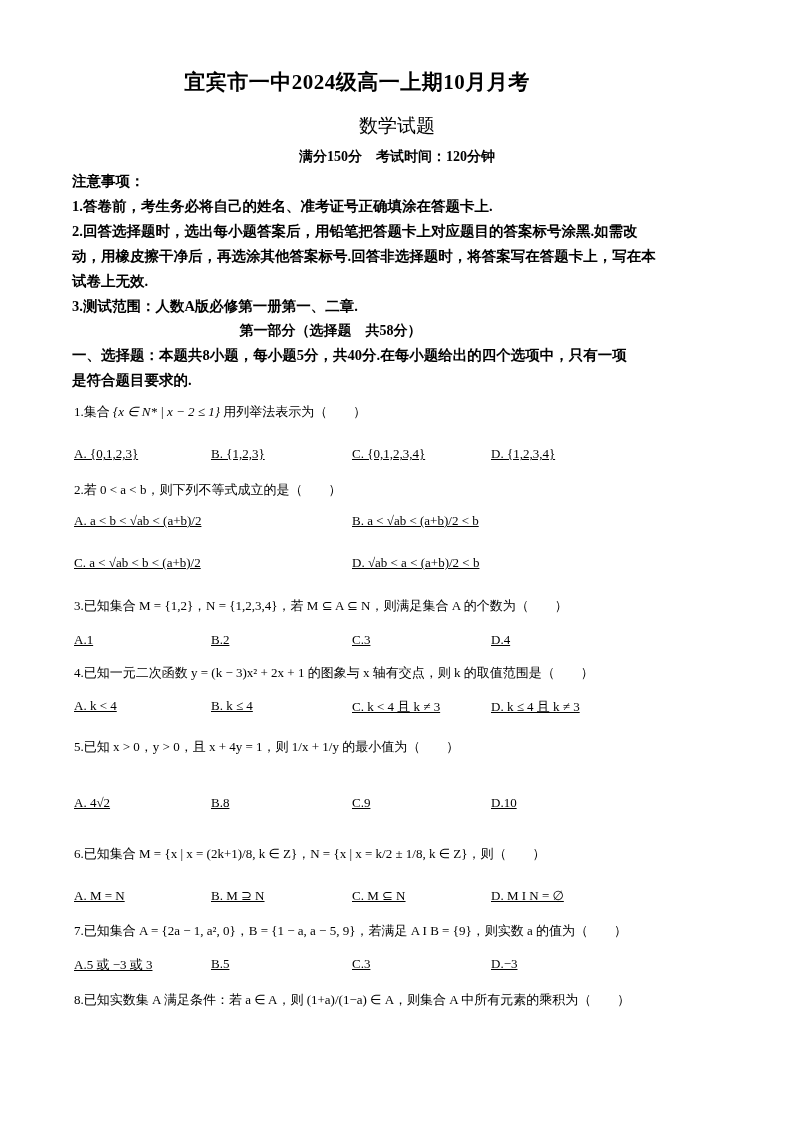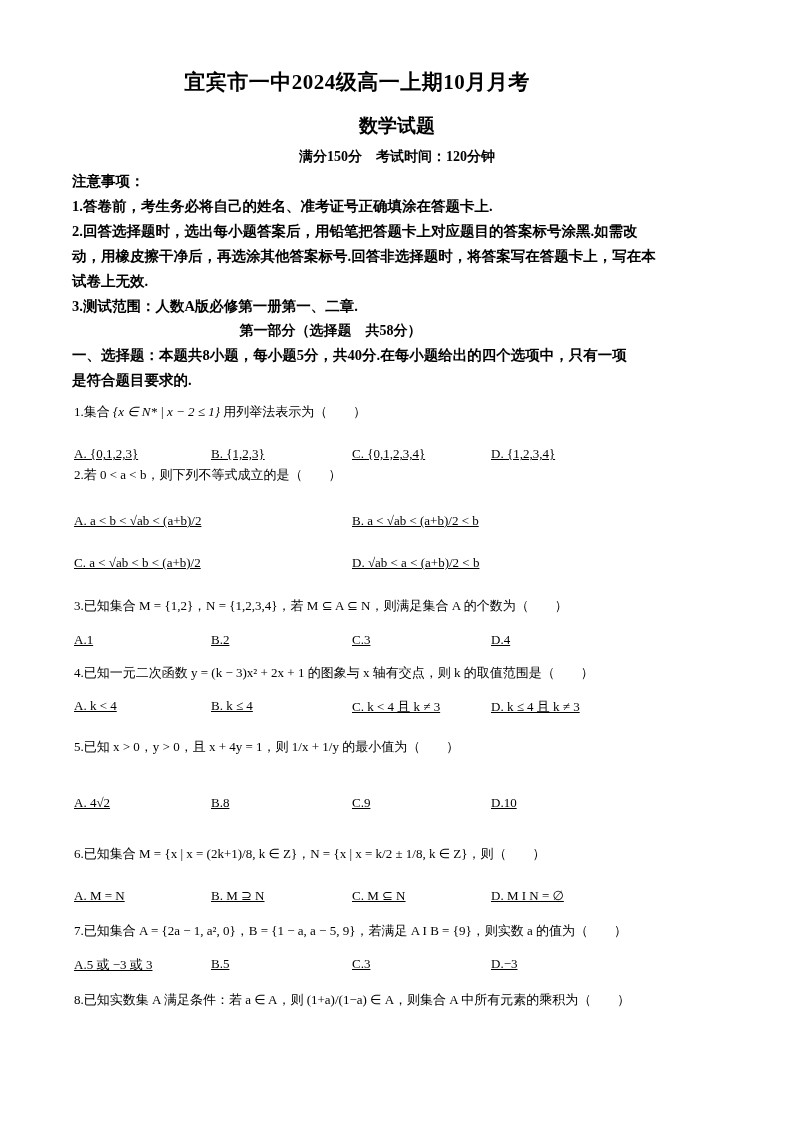--- a/index.html
+++ b/index.html
@@ -1,20 +1,20 @@
 <!DOCTYPE html>
 <html><head>
 <meta charset="utf-8">
 <style>
   html, body { margin: 0; padding: 0; background: #ffffff; }
   body { width: 794px; height: 1123px; position: relative; overflow: hidden; color: #000;
          font-family: "Liberation Serif", "DejaVu Serif", serif; }
   .abs { position: absolute; white-space: nowrap; }
   .title { top: 68px; left: 0; width: 714px; text-align: center; font-size: 21px; font-weight: bold; letter-spacing: 0.5px; }
-  .subtitle { top: 113px; left: 0; width: 794px; text-align: center; font-size: 19px; font-weight: bold; }
+  .subtitle { top: 113px; left: 0; width: 794px; text-align: center; font-size: 19px; font-weight: normal; }
   .info { top: 148px; left: 0; width: 794px; text-align: center; font-size: 14px; font-weight: bold; }
   .bold { font-weight: bold; font-size: 14.5px; }
   .note { left: 72px; }
   .q { left: 74px; font-size: 13px; font-family: "Liberation Serif", serif; }
   .opt { font-size: 13px; text-decoration: underline; }
   .it { font-style: italic; }
   .section { top: 322px; left: 0; width: 661px; text-align: center; font-size: 14px; font-weight: bold; }
 </style>
 </head>
 <body>
@@ -37,21 +37,21 @@
 <div class="abs q" style="top:403px;">
   <span>1.集合</span>
   <span class="it">{x ∈ N* | x − 2 ≤ 1}</span>
   <span>用列举法表示为（　　）</span>
 </div>
 <div class="abs q opt" style="top:446px;left:74px;">A. {0,1,2,3}</div>
 <div class="abs q opt" style="top:446px;left:211px;">B. {1,2,3}</div>
 <div class="abs q opt" style="top:446px;left:352px;">C. {0,1,2,3,4}</div>
 <div class="abs q opt" style="top:446px;left:491px;">D. {1,2,3,4}</div>
 
-<div class="abs q" style="top:466px;">2.若 0 &lt; a &lt; b，则下列不等式成立的是（　　）</div>
+<div class="abs q" style="top:481px;">2.若 0 &lt; a &lt; b，则下列不等式成立的是（　　）</div>
 <div class="abs q opt" style="top:513px;left:74px;">A. a &lt; b &lt; √ab &lt; (a+b)/2</div>
 <div class="abs q opt" style="top:513px;left:352px;">B. a &lt; √ab &lt; (a+b)/2 &lt; b</div>
 <div class="abs q opt" style="top:555px;left:74px;">C. a &lt; √ab &lt; b &lt; (a+b)/2</div>
 <div class="abs q opt" style="top:555px;left:352px;">D. √ab &lt; a &lt; (a+b)/2 &lt; b</div>
 
 <div class="abs q" style="top:597px;">3.已知集合 M = {1,2}，N = {1,2,3,4}，若 M ⊆ A ⊆ N，则满足集合 A 的个数为（　　）</div>
 <div class="abs q opt" style="top:632px;left:74px;">A.1</div>
 <div class="abs q opt" style="top:632px;left:211px;">B.2</div>
 <div class="abs q opt" style="top:632px;left:352px;">C.3</div>
 <div class="abs q opt" style="top:632px;left:491px;">D.4</div>

